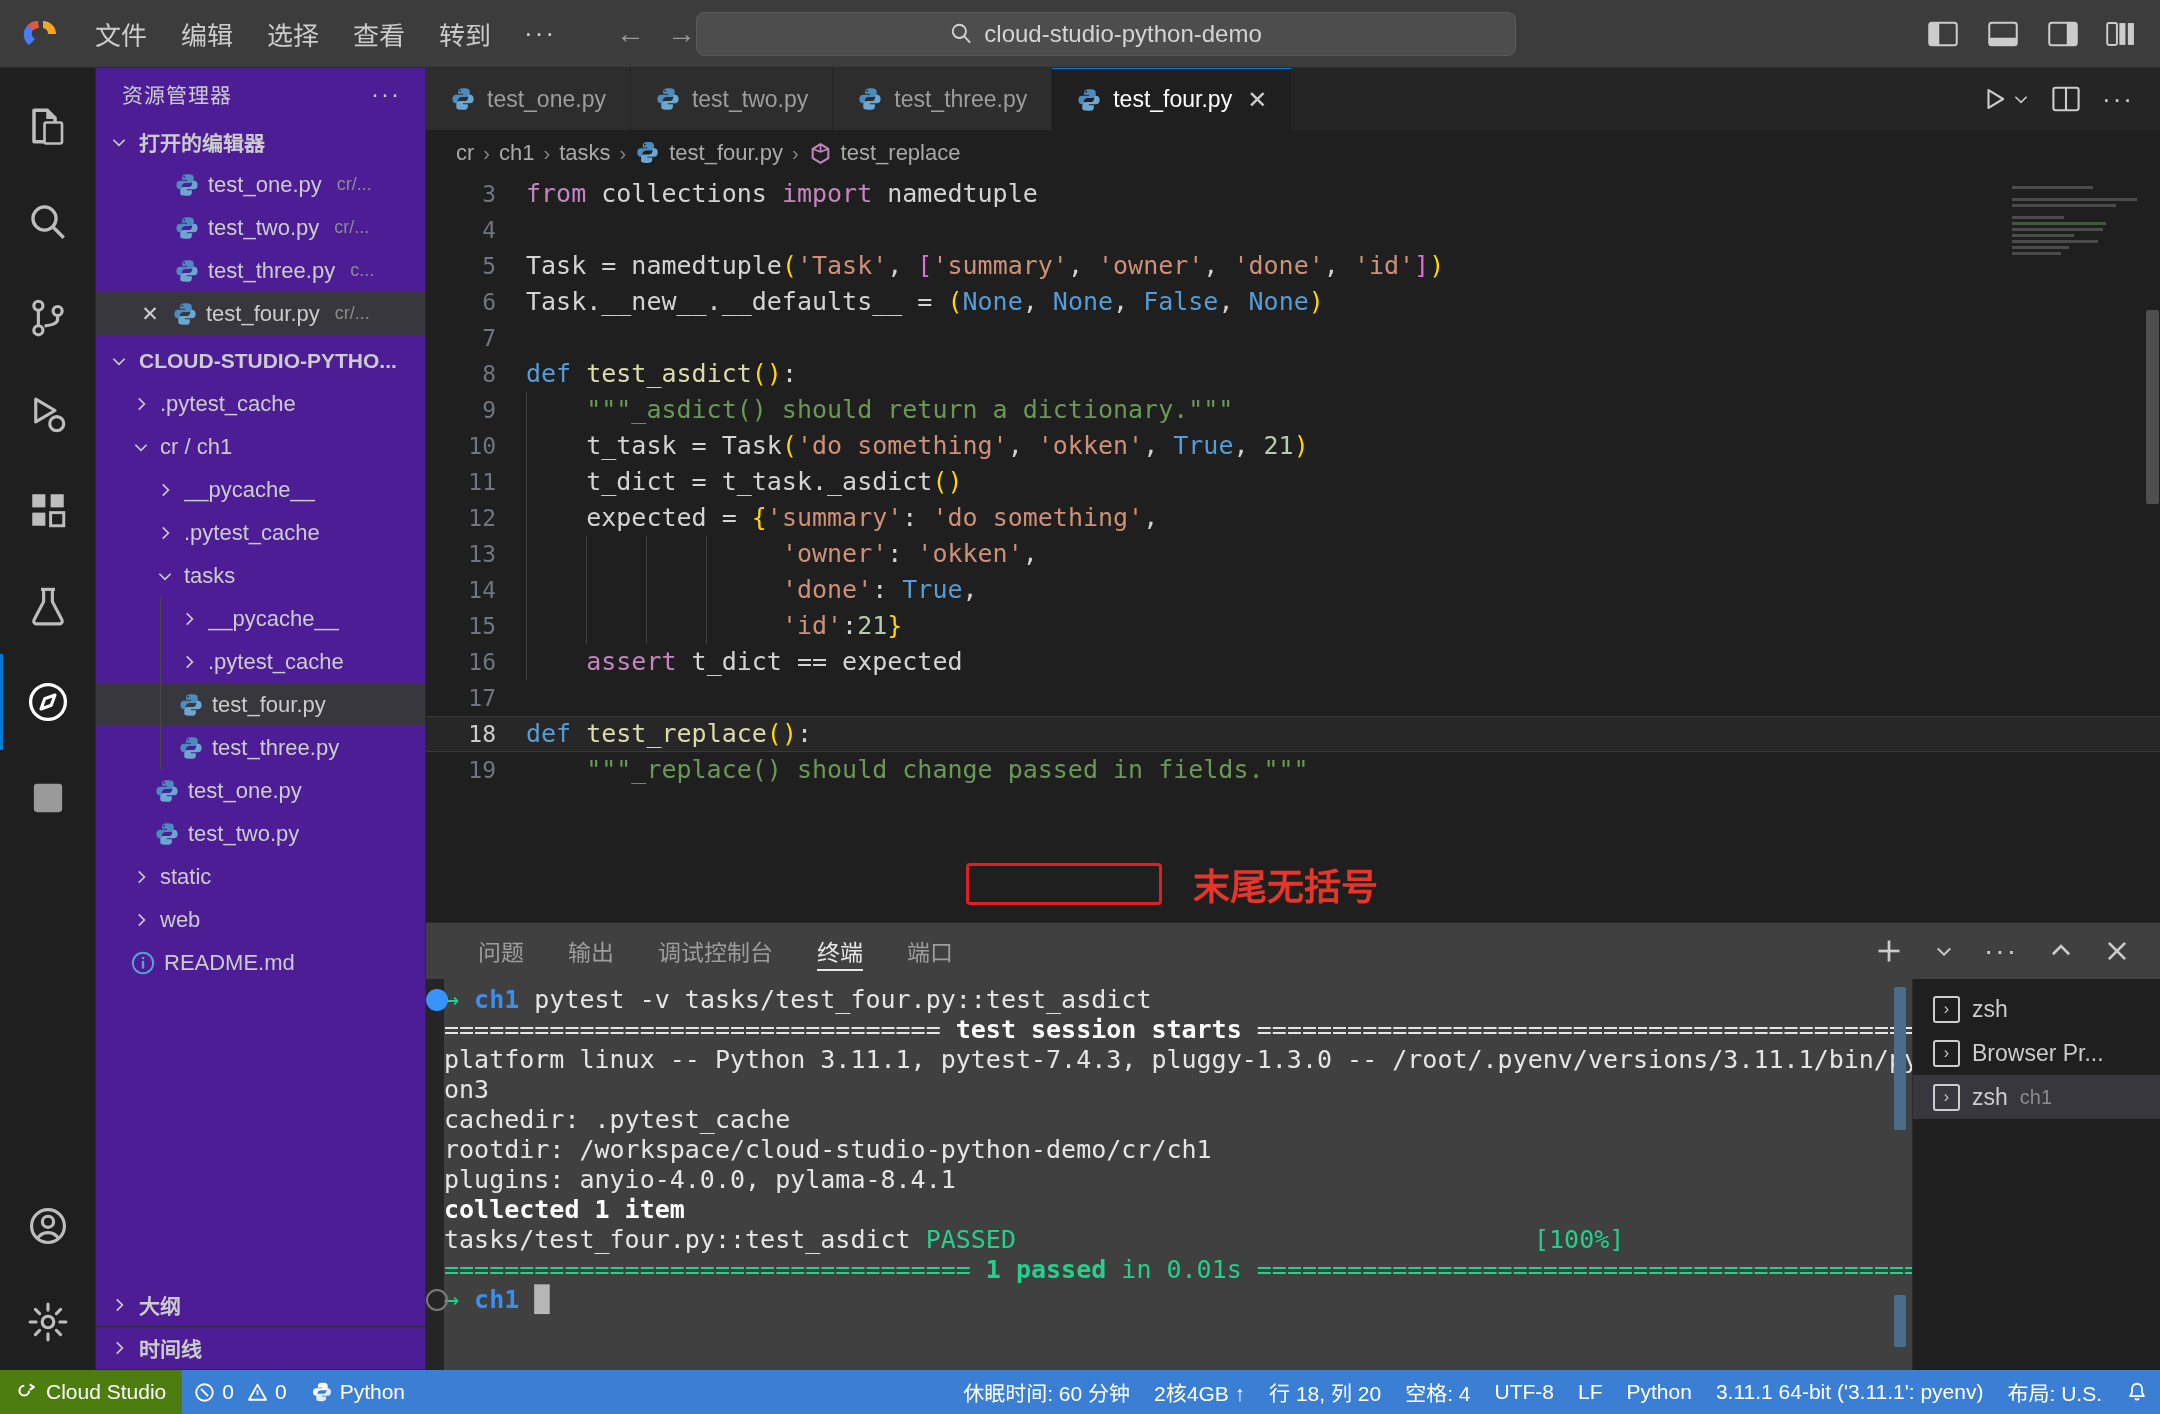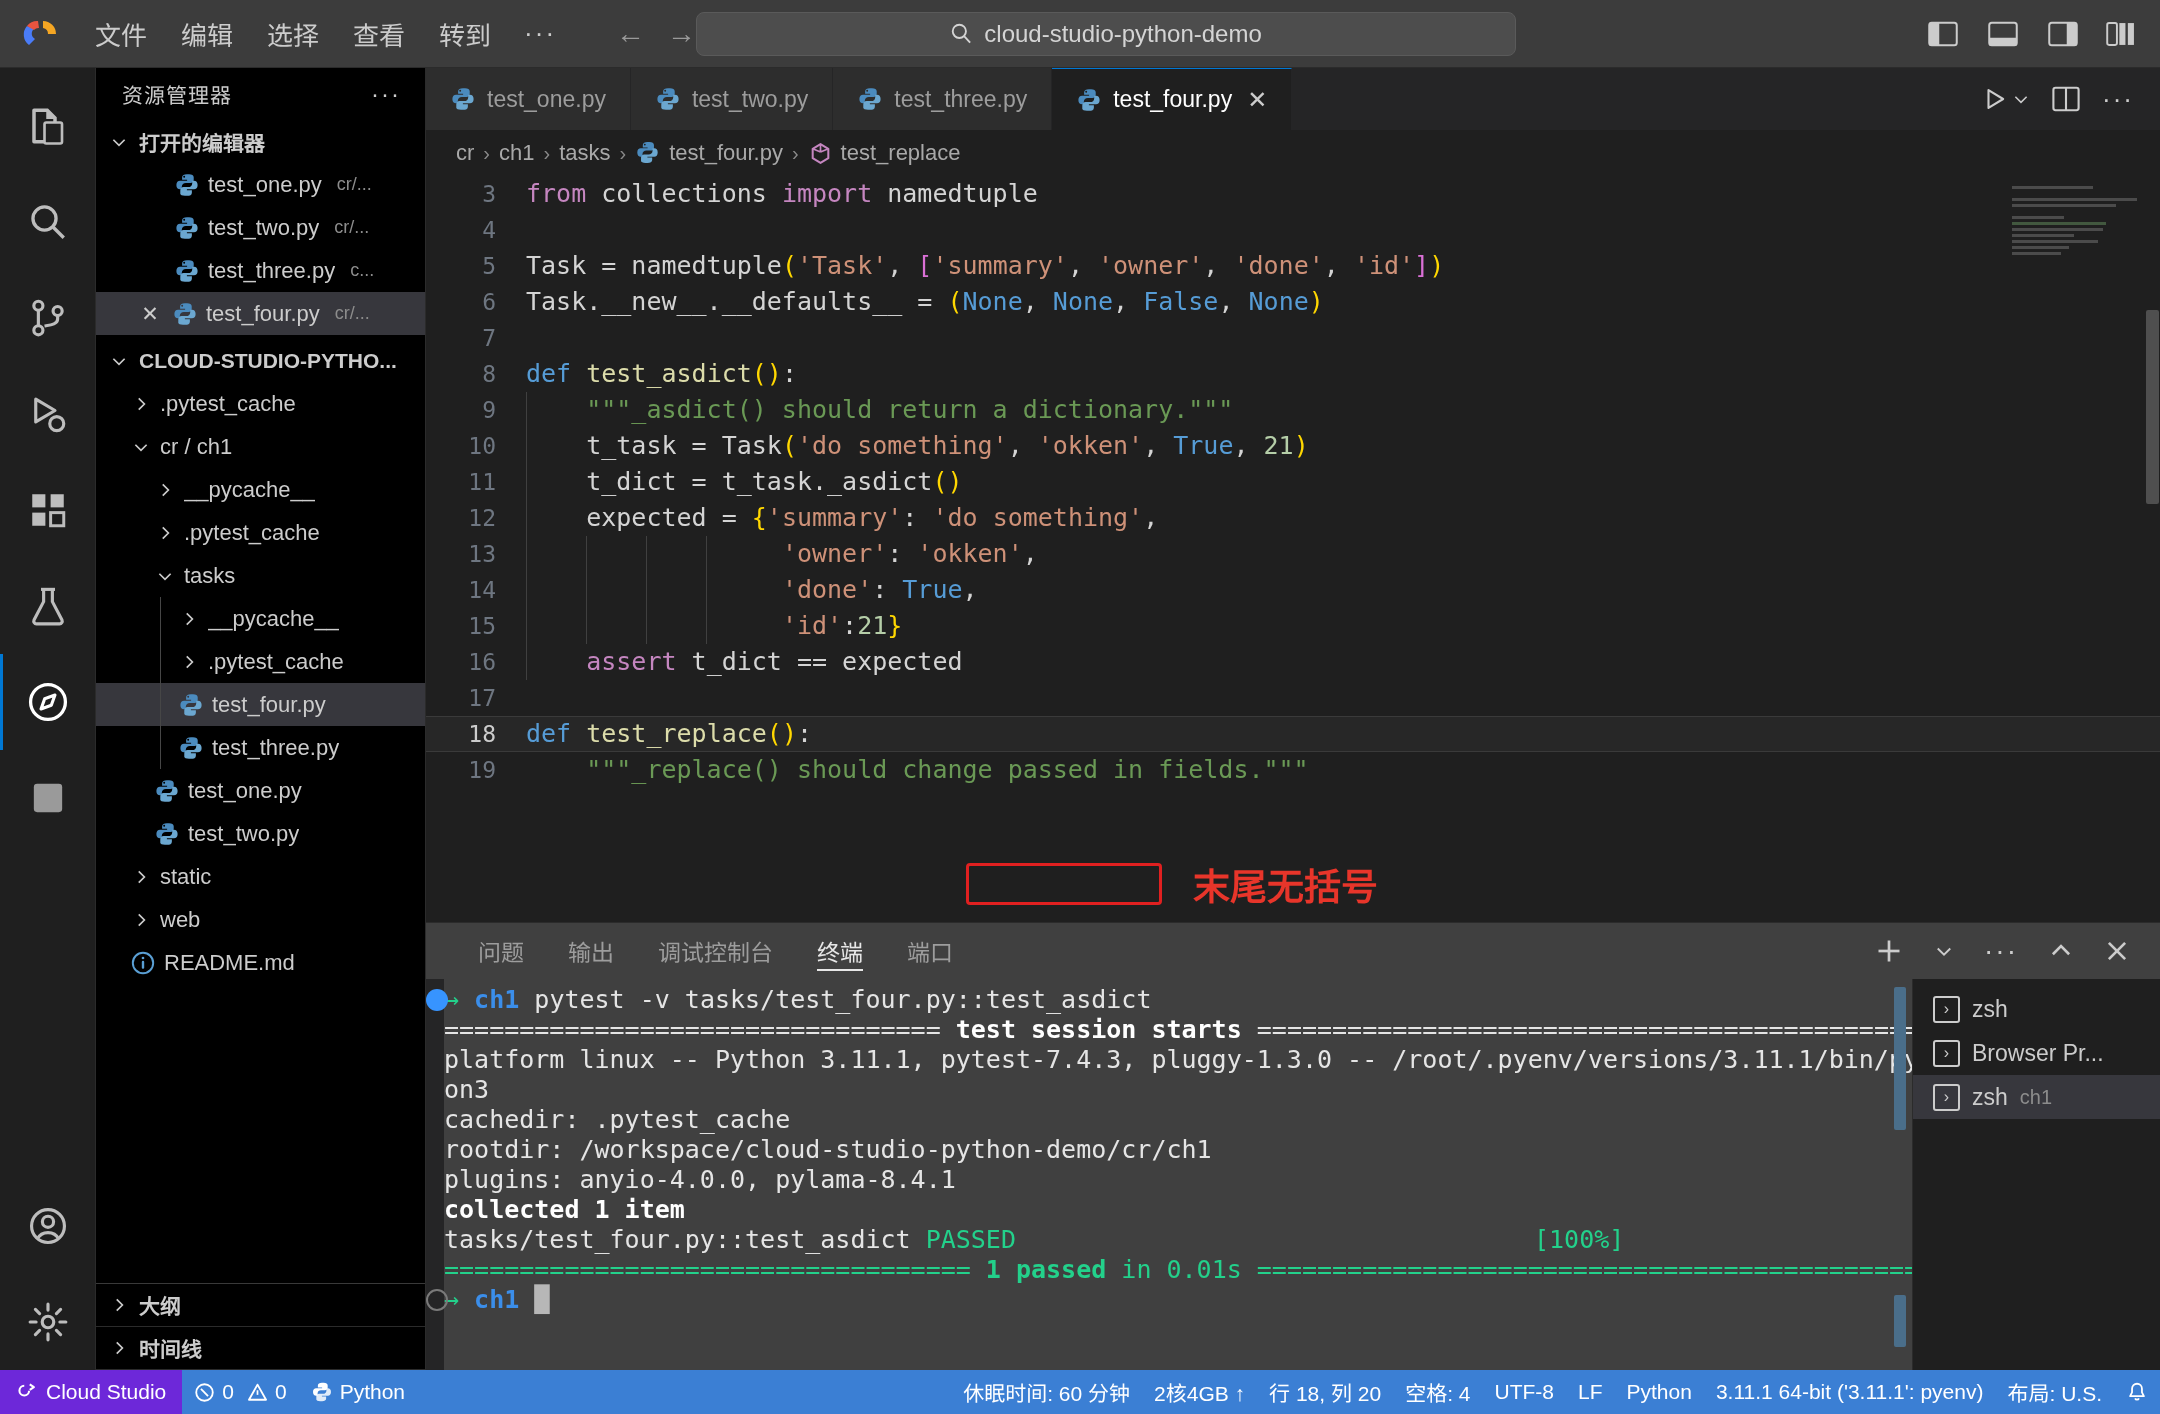--- a/index.html
+++ b/index.html
@@ -46,21 +46,21 @@
     width: 96px; height: 96px; display: flex; align-items: center; justify-content: center; cursor: pointer;
     color: #888888; position: relative;
   }
   .ab-item.active { color: #ffffff; }
   .ab-item.active::before {
     content: ""; position: absolute; left: 0; top: 0; bottom: 0; width: 3px; background: #0078d4;
   }
   .ab-spacer { flex: 1; }
 
   
-  .sidebar { width: 330px; min-width: 330px; background: #000000; display: flex; flex-direction: column; border-right: 1px solid #2b2b2b; }
+  .sidebar { width: 330px; min-width: 330px; background: #4c1d95; display: flex; flex-direction: column; border-right: 1px solid #2b2b2b; }
   .sb-header {
     height: 52px; display: flex; align-items: center; justify-content: space-between;
     padding: 0 18px 0 26px; color: #cccccc; font-size: 21px; letter-spacing: 1px;
   }
   .sb-dots { color: #cccccc; font-size: 24px; letter-spacing: 2px; cursor: pointer; padding: 0 6px; }
   .sb-scroll { flex: 1; overflow: hidden; }
   .sb-section-title {
     height: 43px; display: flex; align-items: center; gap: 9px; padding-left: 12px;
     color: #cccccc; font-size: 21px; font-weight: bold; cursor: pointer;
   }
@@ -176,21 +176,21 @@
     position: absolute; color: #e8352a; font-size: 37px; font-weight: bold; white-space: nowrap;
     font-family: "DejaVu Sans", "Liberation Sans", sans-serif;
   }
 
   
   .statusbar {
     height: 44px; min-height: 44px; background: #3b7fd4; display: flex; align-items: center;
     color: #ffffff; font-size: 21px; white-space: nowrap;
   }
   .sb-remote {
-    background: #6d28d9; height: 44px; display: flex; align-items: center; gap: 8px; padding: 0 16px; cursor: pointer; font-size: 21px;
+    background: #4d7c0f; height: 44px; display: flex; align-items: center; gap: 8px; padding: 0 16px; cursor: pointer; font-size: 21px;
   }
   .st-item { display: flex; align-items: center; gap: 7px; padding: 0 12px; height: 44px; cursor: pointer; }
   .st-spacer { flex: 1; }
 
   .watermark {
     position: absolute; right: 14px; bottom: 6px; color: #9a9a9a; font-size: 17px;
     font-family: "Liberation Sans", sans-serif;
   }
   .page-bottom { height: 52px; background: #f2f2f2; position: relative; }
 </style>

